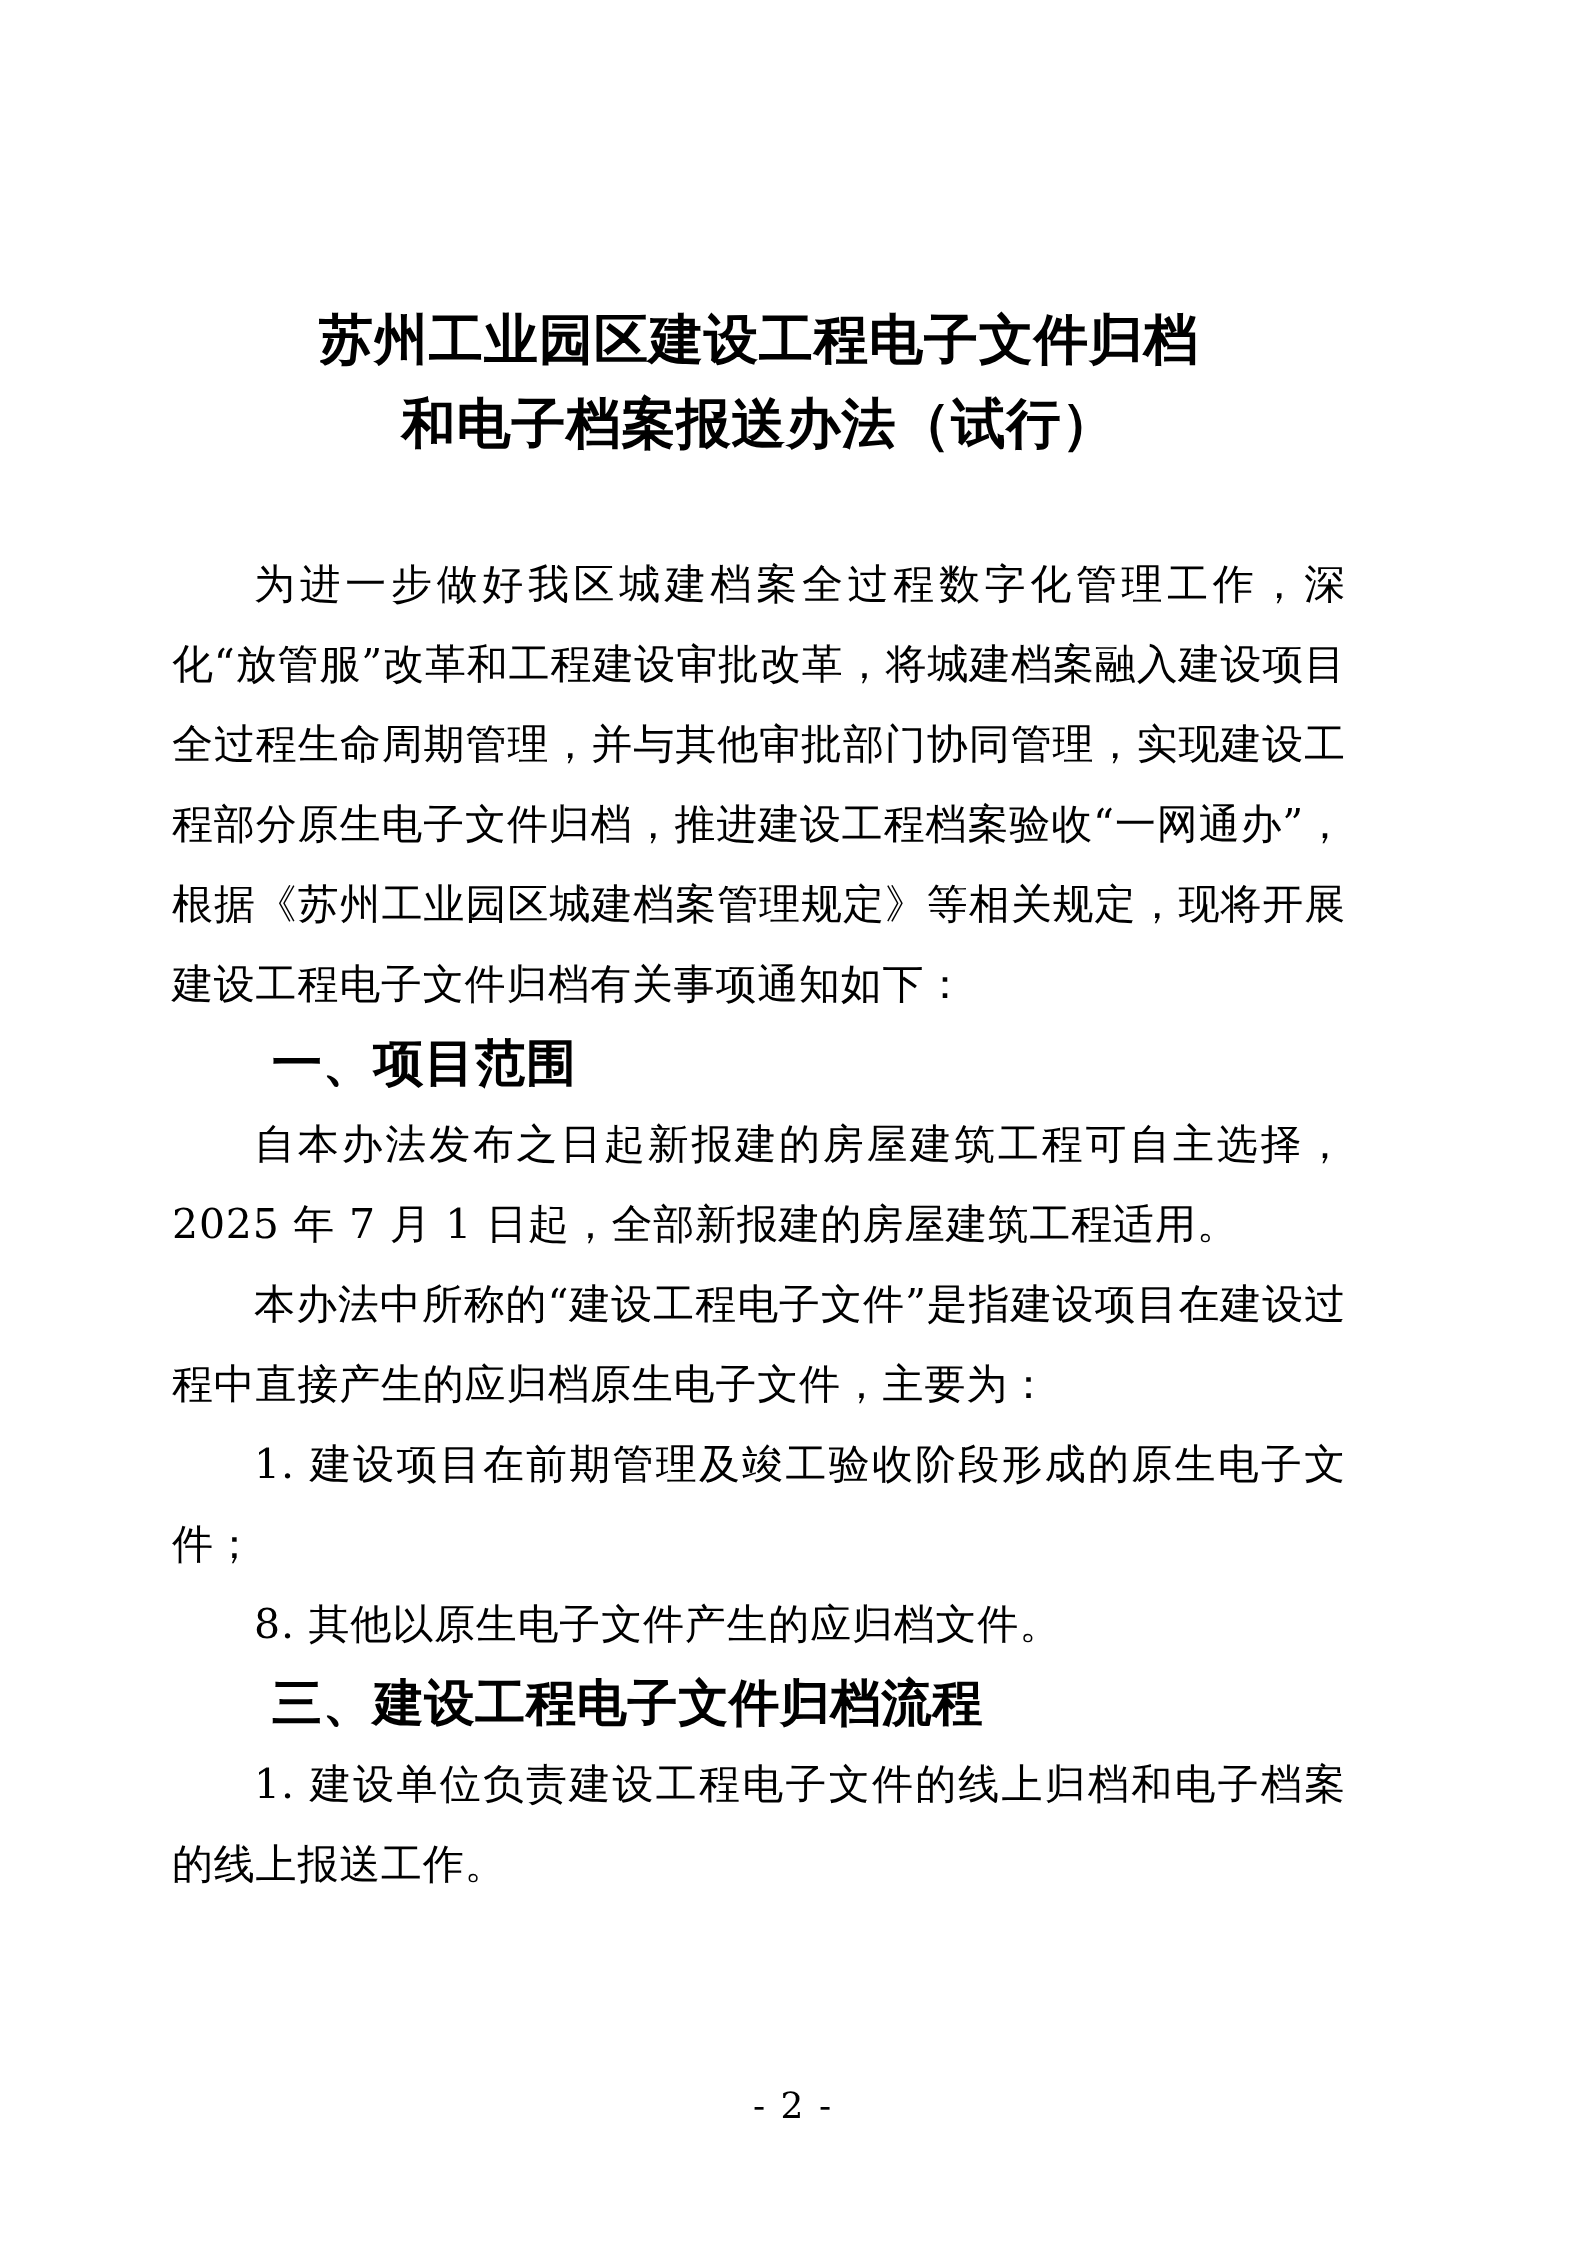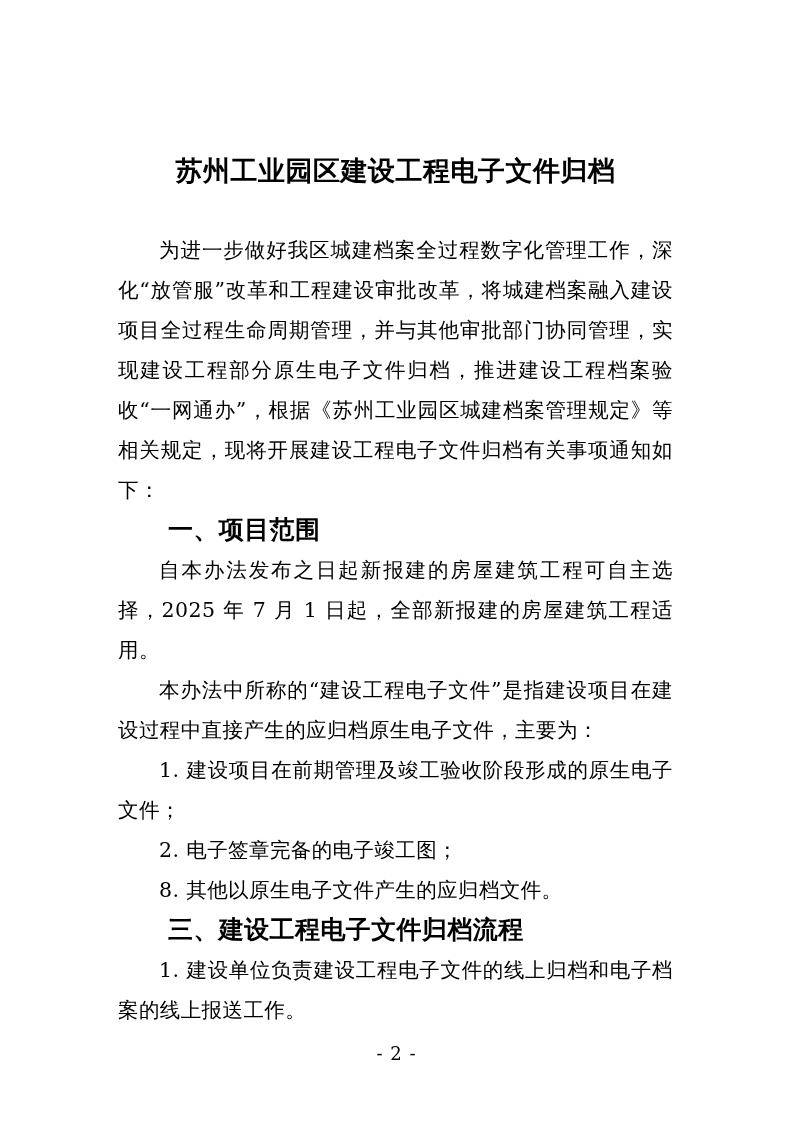--- a/index.html
+++ b/index.html
@@ -12,21 +12,21 @@
     background: #ffffff;
     font-family: "DejaVu Serif", "Liberation Serif", serif;
     color: #000000;
     overflow: hidden;
   }
   .page {
     position: relative;
     width: 793px;
     height: 1122px;
     box-sizing: border-box;
-    padding: 150px 108px 0 106px;
+    padding: 150px 108px 0 74px;
   }
   .doc-title {
     text-align: center;
     font-family: "DejaVu Sans", "Liberation Sans", sans-serif;
     font-weight: bold;
     font-size: 27px;
     line-height: 42px;
     letter-spacing: 0.5px;
     margin: 0 0 38px 0;
     color: #000;
@@ -67,28 +67,28 @@
     letter-spacing: 1px;
   }
 </style>
 </head>
 <body>
 
 <div class="page">
 
   <h1 class="doc-title">
     <span class="title-line">苏州工业园区建设工程电子文件归档</span>
+    <span class="title-line">和电子档案报送办法（试行）</span>
   </h1>
 
   <div class="body-text">
     <p class="para">为进一步做好我区城建档案全过程数字化管理工作，深化“放管服”改革和工程建设审批改革，将城建档案融入建设项目全过程生命周期管理，并与其他审批部门协同管理，实现建设工程部分原生电子文件归档，推进建设工程档案验收“一网通办”，根据《苏州工业园区城建档案管理规定》等相关规定，现将开展建设工程电子文件归档有关事项通知如下：</p>
     <p class="heading">一、项目范围</p>
     <p class="para">自本办法发布之日起新报建的房屋建筑工程可自主选择，2025 年 7 月 1 日起，全部新报建的房屋建筑工程适用。</p>
     <p class="para">本办法中所称的“建设工程电子文件”是指建设项目在建设过程中直接产生的应归档原生电子文件，主要为：</p>
     <p class="para">1. 建设项目在前期管理及竣工验收阶段形成的原生电子文件；</p>
-    <p class="para">2. 电子签章完备的电子竣工图；</p>
     <p class="para">8. 其他以原生电子文件产生的应归档文件。</p>
     <p class="heading">三、建设工程电子文件归档流程</p>
     <p class="para">1. 建设单位负责建设工程电子文件的线上归档和电子档案的线上报送工作。</p>
   </div>
 
   <div class="page-number">- 2 -</div>
 </div>
 
 </body></html>

